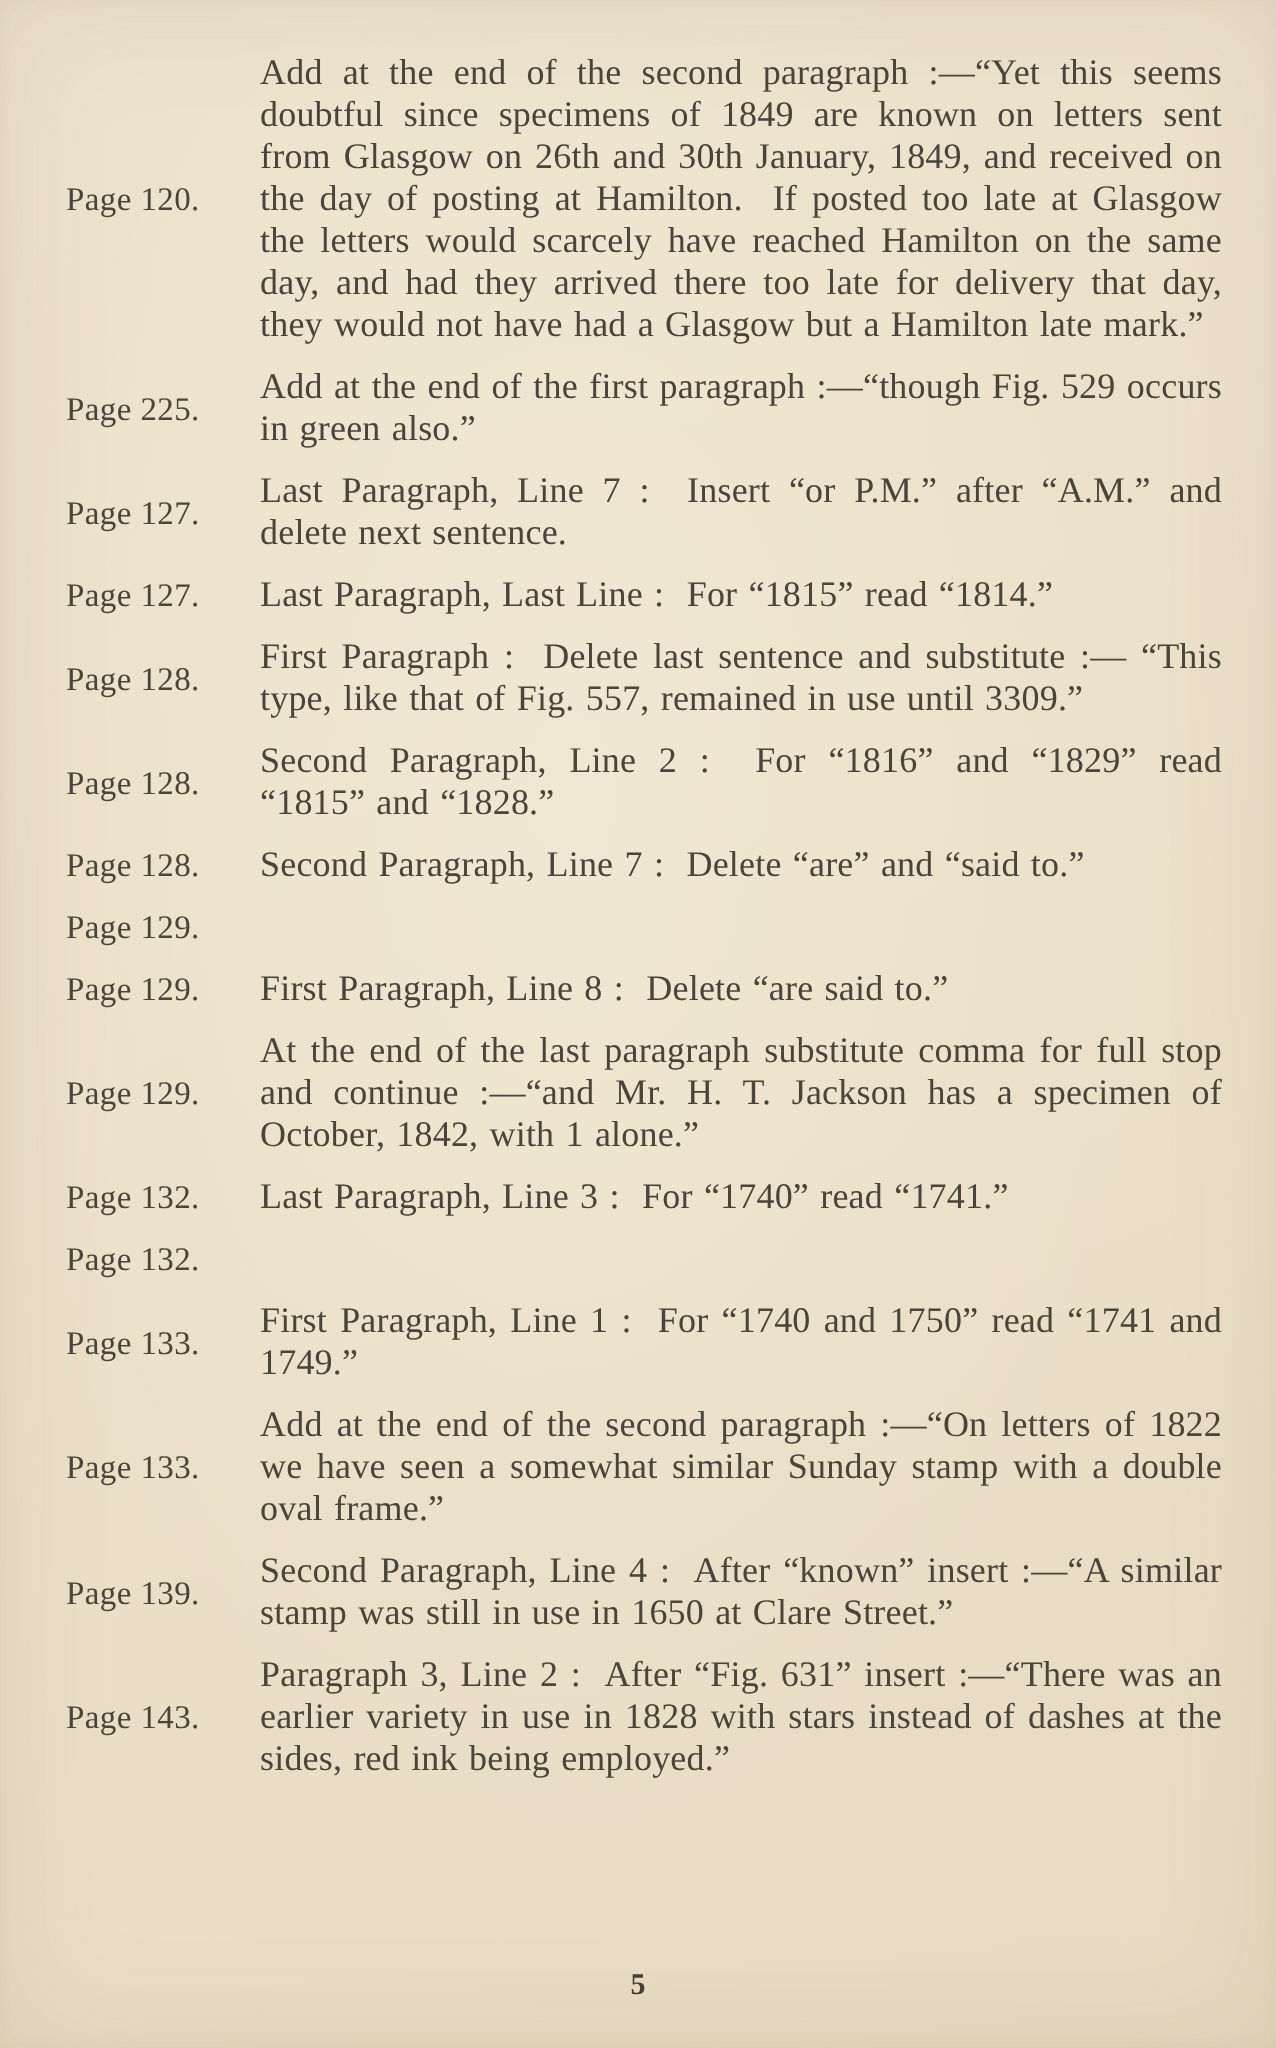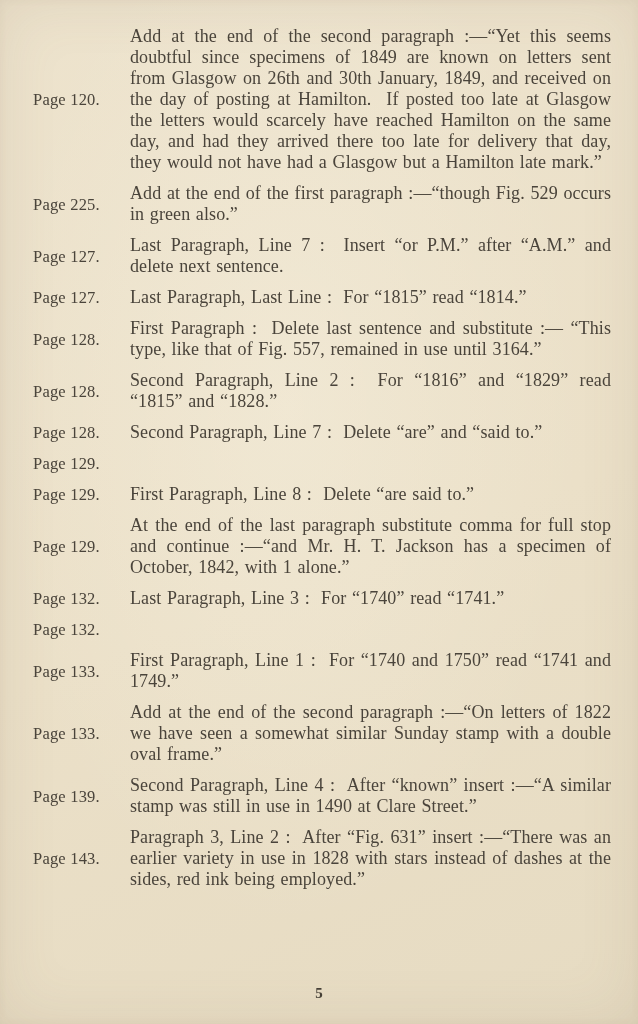--- a/index.html
+++ b/index.html
@@ -74,21 +74,21 @@
       <div class="entry">
         <div class="ref">Page 127.</div>
         <div class="txt">Last Paragraph, Line 7 :  Insert “or P.M.” after “A.M.” and delete next sentence.</div>
       </div>
       <div class="entry">
         <div class="ref">Page 127.</div>
         <div class="txt">Last Paragraph, Last Line :  For “1815” read “1814.”</div>
       </div>
       <div class="entry">
         <div class="ref">Page 128.</div>
-        <div class="txt">First Paragraph :  Delete last sentence and substitute :— “This type, like that of Fig. 557, remained in use until 3164.”</div>
+        <div class="txt">First Paragraph :  Delete last sentence and substitute :— “This type, like that of Fig. 557, remained in use until 3309.”</div>
       </div>
       <div class="entry">
         <div class="ref">Page 128.</div>
         <div class="txt">Second Paragraph, Line 2 :  For “1816” and “1829” read “1815” and “1828.”</div>
       </div>
       <div class="entry">
         <div class="ref">Page 128.</div>
         <div class="txt">Second Paragraph, Line 7 :  Delete “are” and “said to.”</div>
       </div>
       <div class="entry">
@@ -112,21 +112,21 @@
       <div class="entry">
         <div class="ref">Page 133.</div>
         <div class="txt">First Paragraph, Line 1 :  For “1740 and 1750” read “1741 and 1749.”</div>
       </div>
       <div class="entry">
         <div class="ref">Page 133.</div>
         <div class="txt">Add at the end of the second paragraph :—“On letters of 1822 we have seen a somewhat similar Sunday stamp with a double oval frame.”</div>
       </div>
       <div class="entry">
         <div class="ref">Page 139.</div>
-        <div class="txt">Second Paragraph, Line 4 :  After “known” insert :—“A similar stamp was still in use in 1490 at Clare Street.”</div>
+        <div class="txt">Second Paragraph, Line 4 :  After “known” insert :—“A similar stamp was still in use in 1650 at Clare Street.”</div>
       </div>
       <div class="entry">
         <div class="ref">Page 143.</div>
         <div class="txt">Paragraph 3, Line 2 :  After “Fig. 631” insert :—“There was an earlier variety in use in 1828 with stars instead of dashes at the sides, red ink being employed.”</div>
       </div>
     </section>
   <div class="page-num">5</div>
   <div class="vignette"></div>
 </main>
 

